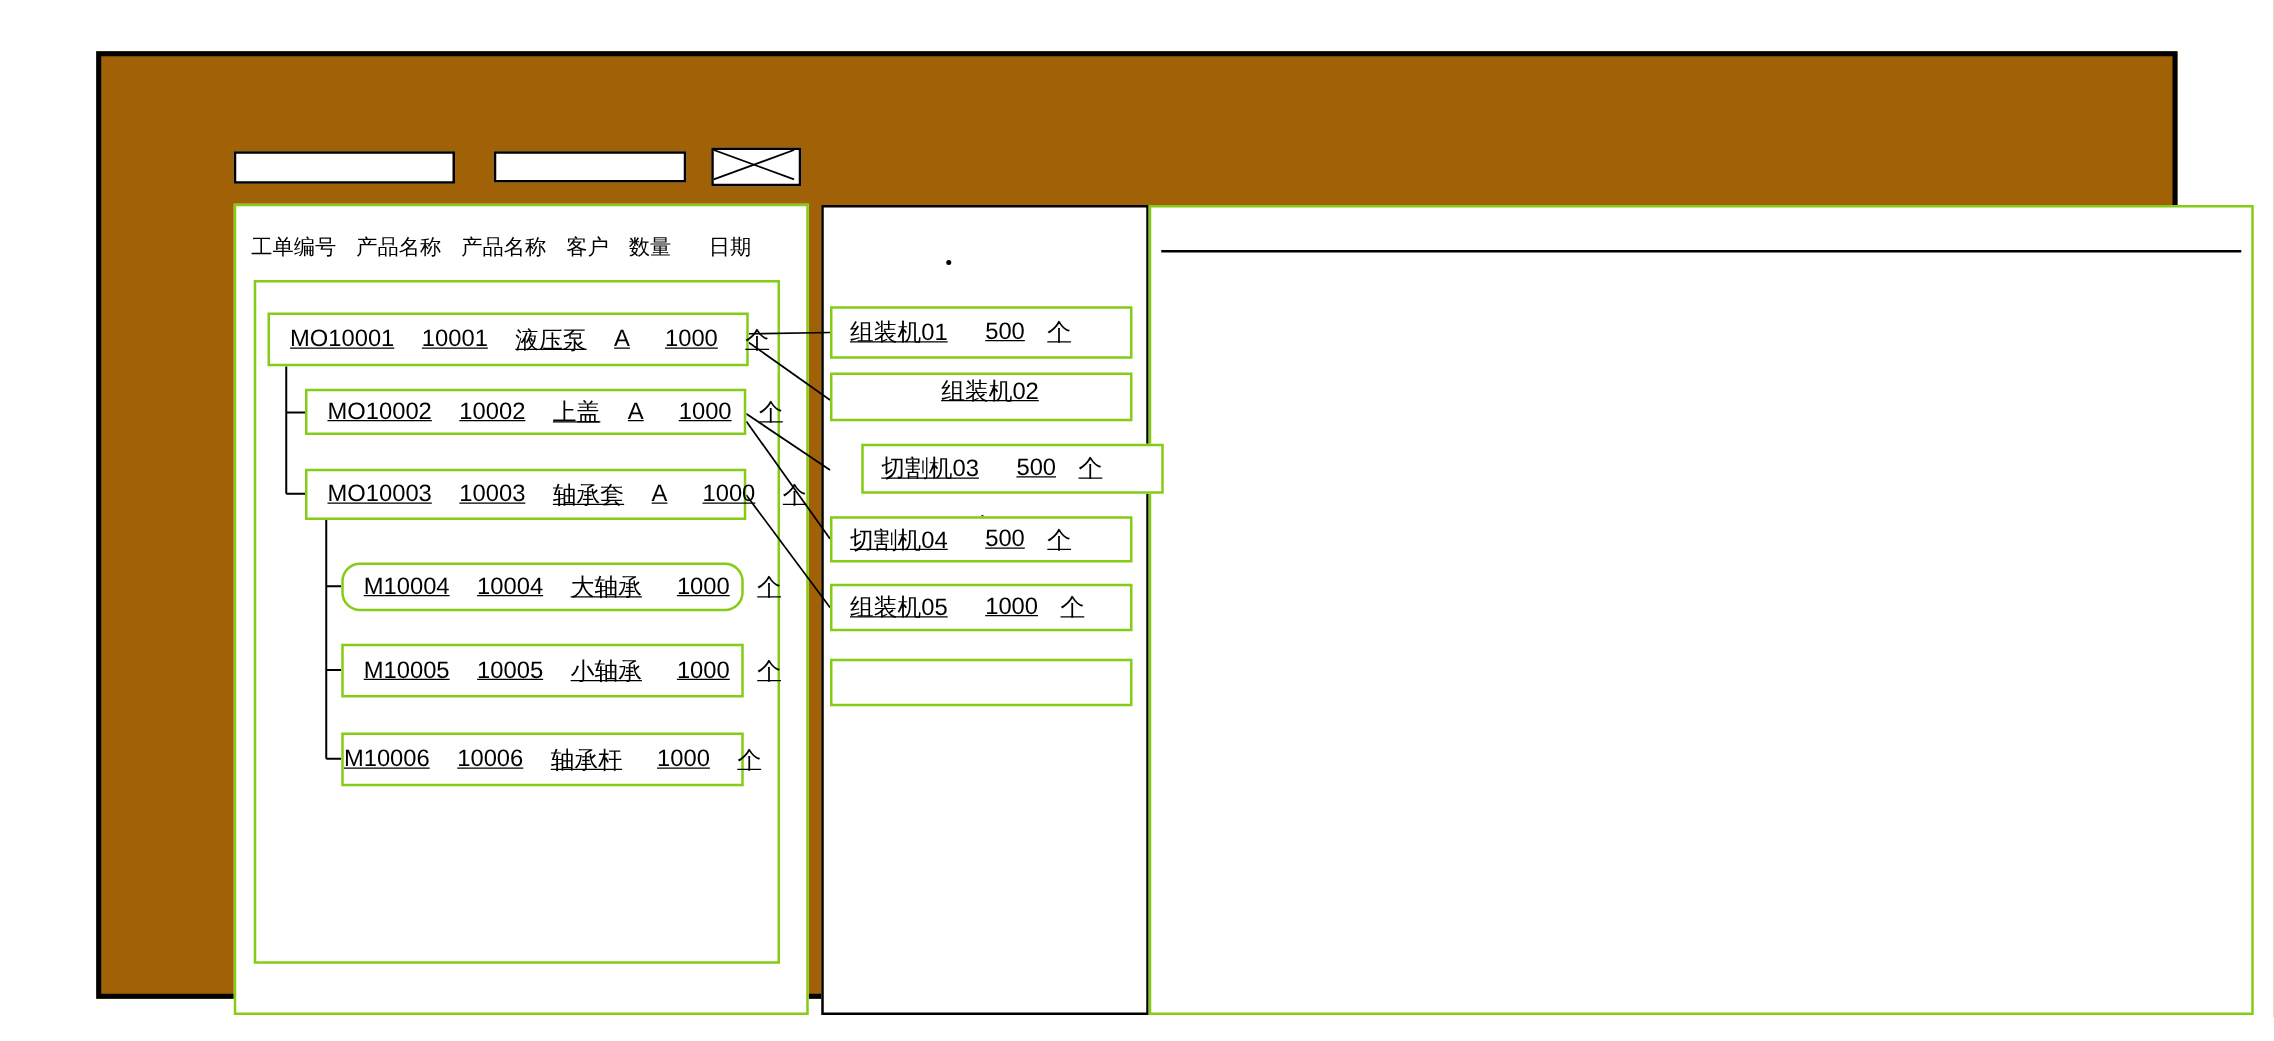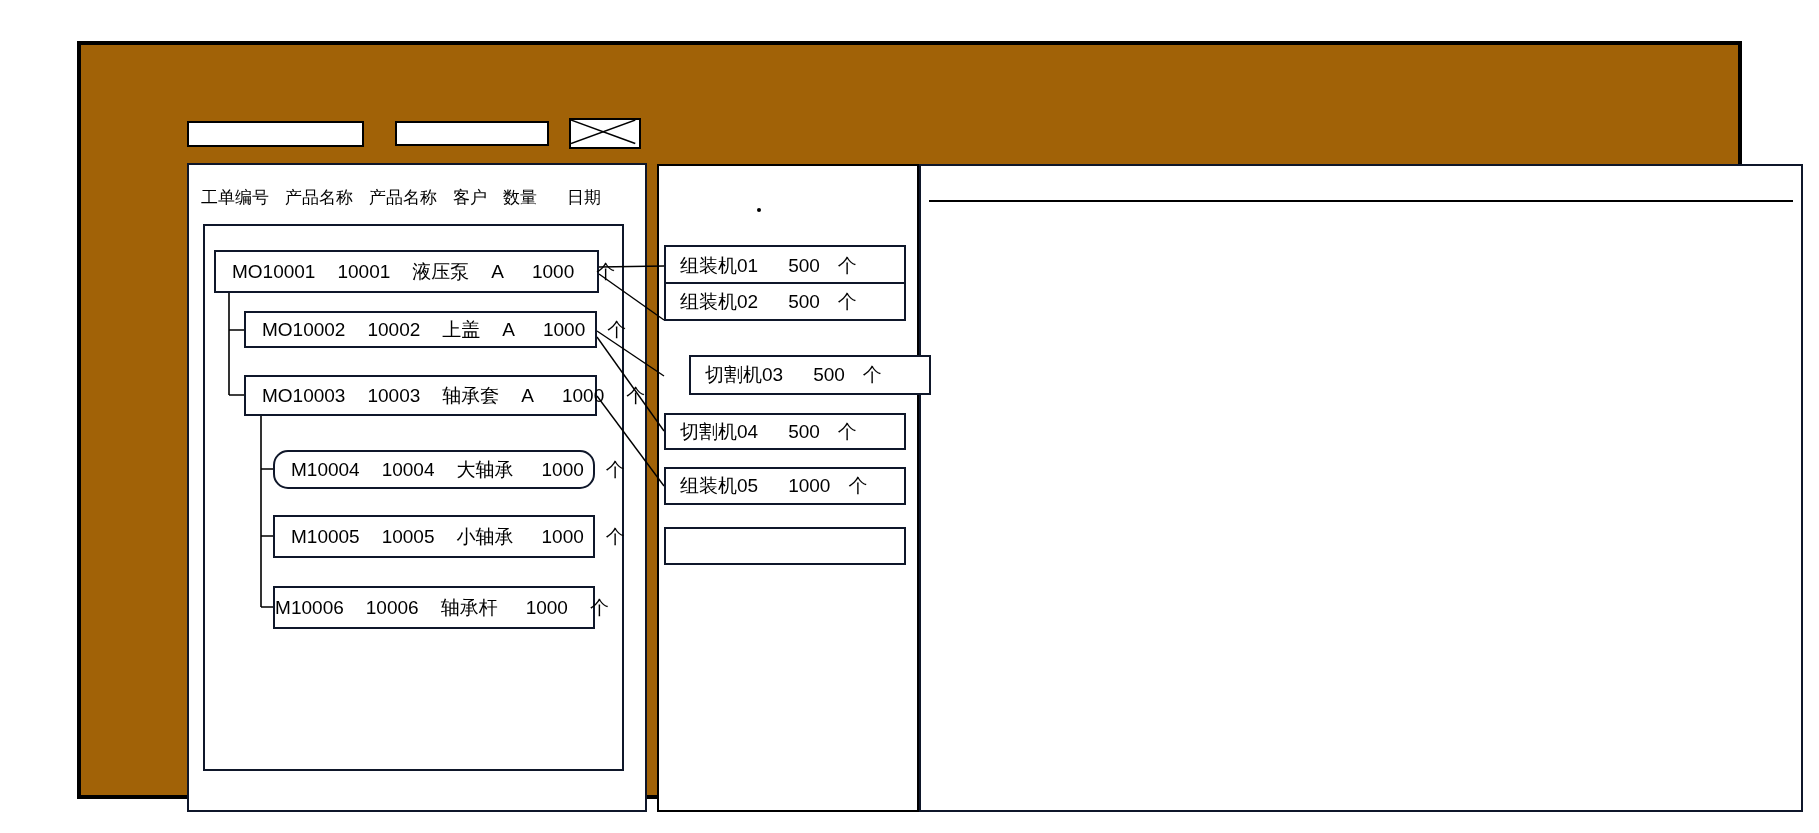--- a/index.html
+++ b/index.html
@@ -3,21 +3,21 @@
 <meta charset="utf-8">
 <style>
   html,body{margin:0;padding:0;}
   body{
     width:1819px;height:833px;position:relative;background:#ffffff;
     font-family:"Liberation Sans","DejaVu Sans",sans-serif;color:#000;
     overflow:hidden;
   }
   .abs{position:absolute;box-sizing:border-box;}
   .frame{border:4px solid #000;background:#a16207;}
-  .box{border:2px solid #0f172a;background:#fff;}
+  .box{border:2px solid #84cc16;background:#fff;text-decoration:underline;}
   .thinbox{border:2px solid #000;background:#fff;}
 
   
   #outer{left:77px;top:41px;width:1665px;height:758px;}
 
   
   #tb-field-1{left:106px;top:76px;width:177px;height:26px;}
   #tb-field-2{left:314px;top:76px;width:154px;height:25px;}
   #xbox{left:488px;top:73px;width:72px;height:31px;padding:0;}
   #xbox svg{display:block;width:100%;height:100%;}
@@ -39,21 +39,21 @@
   #wo-6{left:192px;top:541px;width:322px;height:43px;justify-content:center;}
   .wo-row .qty{margin-left:6px;}
 
   
   #machine-panel{left:576px;top:119px;width:262px;height:648px;border:2px solid #000;background:#fff;}
   #mini-dot{left:676px;top:163px;width:4px;height:4px;background:#000;border-radius:50%;}
   .machine-row{left:583px;width:242px;display:flex;align-items:center;gap:30px;
     padding-left:14px;font-size:19px;white-space:nowrap;z-index:10;}
   .machine-row .unit{margin-left:-12px;}
   #mc-1{top:200px;height:42px;align-items:center;}
-  #mc-2{top:237px;height:39px;}
+  #mc-2{top:253px;height:39px;flex-direction:column;}
   #mc-3{top:310px;height:40px;margin-left:25px;}
   #mc-4{top:368px;height:37px;}
   #mc-5{top:422px;height:38px;}
   #mc-6{top:482px;height:38px;}
 
   
   #right-panel{left:838px;top:119px;width:884px;height:648px;}
   #rp-divider{left:848px;top:155px;width:864px;height:0;border-top:2px solid #000;}
 
   

